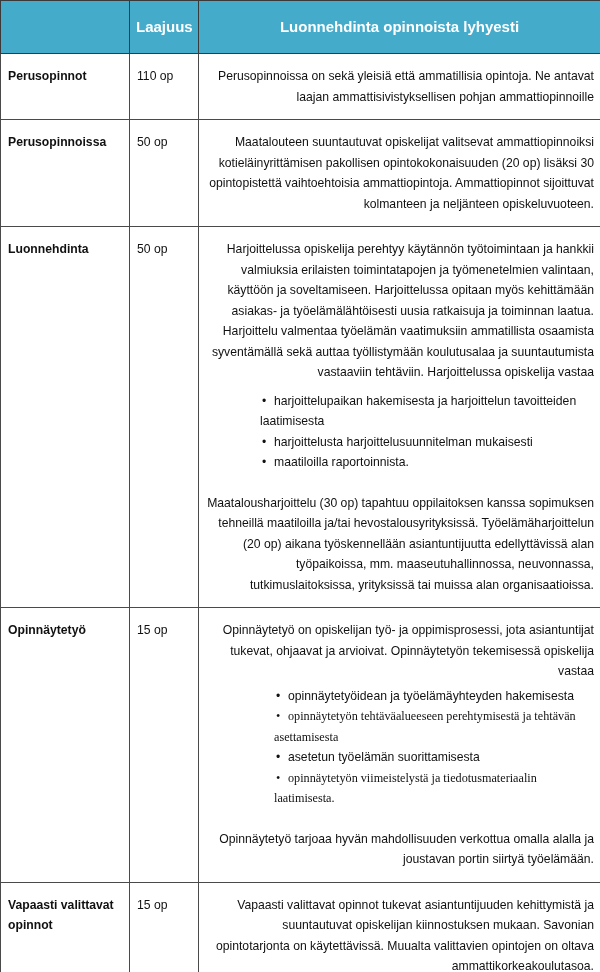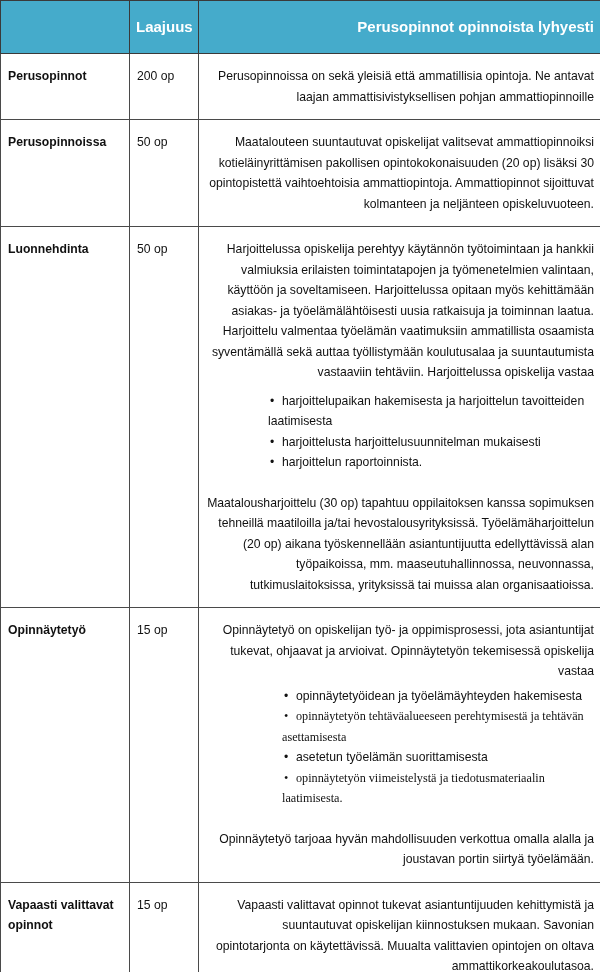--- a/index.html
+++ b/index.html
@@ -2,27 +2,27 @@
 <html><head>
 <meta charset="utf-8">
 <style>
   html, body { margin: 0; padding: 0; background: #ffffff; }
   body { width: 600px; height: 972px; overflow: hidden; font-family: "Liberation Sans", "DejaVu Sans", sans-serif; color: #111; }
   table { border-collapse: collapse; width: 600px; table-layout: fixed; }
   col.c1 { width: 129px; }
   col.c2 { width: 69px; }
   col.c3 { width: 402px; }
   td, th { border: 1px solid #4a4a4a; vertical-align: top; font-size: 12.2px; line-height: 20.5px; }
-  tr.hdr th { background: #45abcb; color: #ffffff; font-weight: bold; font-size: 15px; text-align: right; height: 52px; vertical-align: middle; padding: 0 6px; border-color: #3a3a3a; }
+  tr.hdr th { background: #45abcb; color: #ffffff; font-weight: bold; font-size: 15px; text-align: center; height: 52px; vertical-align: middle; padding: 0 6px; border-color: #3a3a3a; }
   tr.hdr th.blank { border-left: 1px solid #3a3a3a; }
   td { padding: 12px 6px 12px 7px; border-radius: 7px; }
   td.name { font-weight: bold; }
   td.desc p { margin: 0; text-align: right; }
   ul.bul { margin: 8px 0 20px 0; padding: 0; list-style: none; }
-  ul.bul li { position: relative; padding-left: 14px; margin-left: 12px; }
+  ul.bul li { position: relative; padding-left: 14px; margin-left: 4px; }
   ul.bul li::before { content: "\2022"; position: absolute; left: 2px; top: 0; }
   ul.b1 { margin-left: 50px; }
   ul.b2 { margin-left: 64px; margin-top: 4px; }
   ul.b1 li.wrap2 { padding-left: 0; text-indent: 14px; }
   ul.b1 li.wrap2::before { left: 2px; text-indent: 0; }
   ul.b2 li.wrap2 { padding-left: 0; text-indent: 14px; font-family: Liberation Serif, serif; }
   ul.b2 li.wrap2::before { left: 2px; text-indent: 0; }
   tr.r1 td { height: 37px; }
 </style>
 </head>
@@ -31,26 +31,26 @@
 <table>
   <colgroup>
       <col class="c1">
       <col class="c2">
       <col class="c3">
     </colgroup>
   <tbody>
       <tr class="hdr">
     <th class="blank"></th>
     <th>Laajuus</th>
-    <th>Perusopinnot opinnoista lyhyesti</th>
+    <th>Luonnehdinta opinnoista lyhyesti</th>
   </tr>
 
   <tr class="r1">
     <td class="name">Perusopinnot</td>
-    <td>200 op</td>
+    <td>110 op</td>
     <td class="desc">
       <p>Perusopinnoissa on sekä yleisiä että ammatillisia opintoja. Ne antavat laajan ammattisivistyksellisen pohjan ammattiopinnoille</p>
     </td>
   </tr>
 
   <tr>
     <td class="name">Perusopinnoissa</td>
     <td>50 op</td>
     <td class="desc">
       <p>Maatalouteen suuntautuvat opiskelijat valitsevat ammattiopinnoiksi kotieläinyrittämisen pakollisen opintokokonaisuuden (20 op) lisäksi 30 opintopistettä vaihtoehtoisia ammattiopintoja. Ammattiopinnot sijoittuvat kolmanteen ja neljänteen opiskeluvuoteen.</p>
@@ -58,21 +58,21 @@
   </tr>
 
   <tr>
     <td class="name">Luonnehdinta</td>
     <td>50 op</td>
     <td class="desc">
       <p>Harjoittelussa opiskelija perehtyy käytännön työtoimintaan ja hankkii valmiuksia erilaisten toimintatapojen ja työmenetelmien valintaan, käyttöön ja soveltamiseen.  Harjoittelussa opitaan myös kehittämään asiakas- ja työelämälähtöisesti uusia ratkaisuja ja toiminnan laatua. Harjoittelu valmentaa työelämän vaatimuksiin ammatillista osaamista syventämällä sekä auttaa työllistymään koulutusalaa ja suuntautumista vastaaviin tehtäviin. Harjoittelussa opiskelija vastaa</p>
       <ul class="bul b1">
         <li class="wrap2">harjoittelupaikan hakemisesta ja harjoittelun tavoitteiden laatimisesta</li>
         <li>harjoittelusta harjoittelusuunnitelman mukaisesti</li>
-        <li>harjoittelun raportoinnista.</li>
+        <li>maatiloilla raportoinnista.</li>
       </ul>
       <p>Maatalousharjoittelu (30 op) tapahtuu oppilaitoksen kanssa sopimuksen tehneillä maatiloilla ja/tai hevostalousyrityksissä. Työelämäharjoittelun (20 op) aikana työskennellään asiantuntijuutta edellyttävissä alan työpaikoissa, mm. maaseutuhallinnossa, neuvonnassa, tutkimuslaitoksissa, yrityksissä tai muissa alan organisaatioissa.</p>
     </td>
   </tr>
 
   <tr>
     <td class="name">Opinnäytetyö</td>
     <td>15 op</td>
     <td class="desc">
       <p>Opinnäytetyö on opiskelijan työ- ja oppimisprosessi, jota asiantuntijat tukevat, ohjaavat ja arvioivat. Opinnäytetyön tekemisessä opiskelija vastaa</p>

